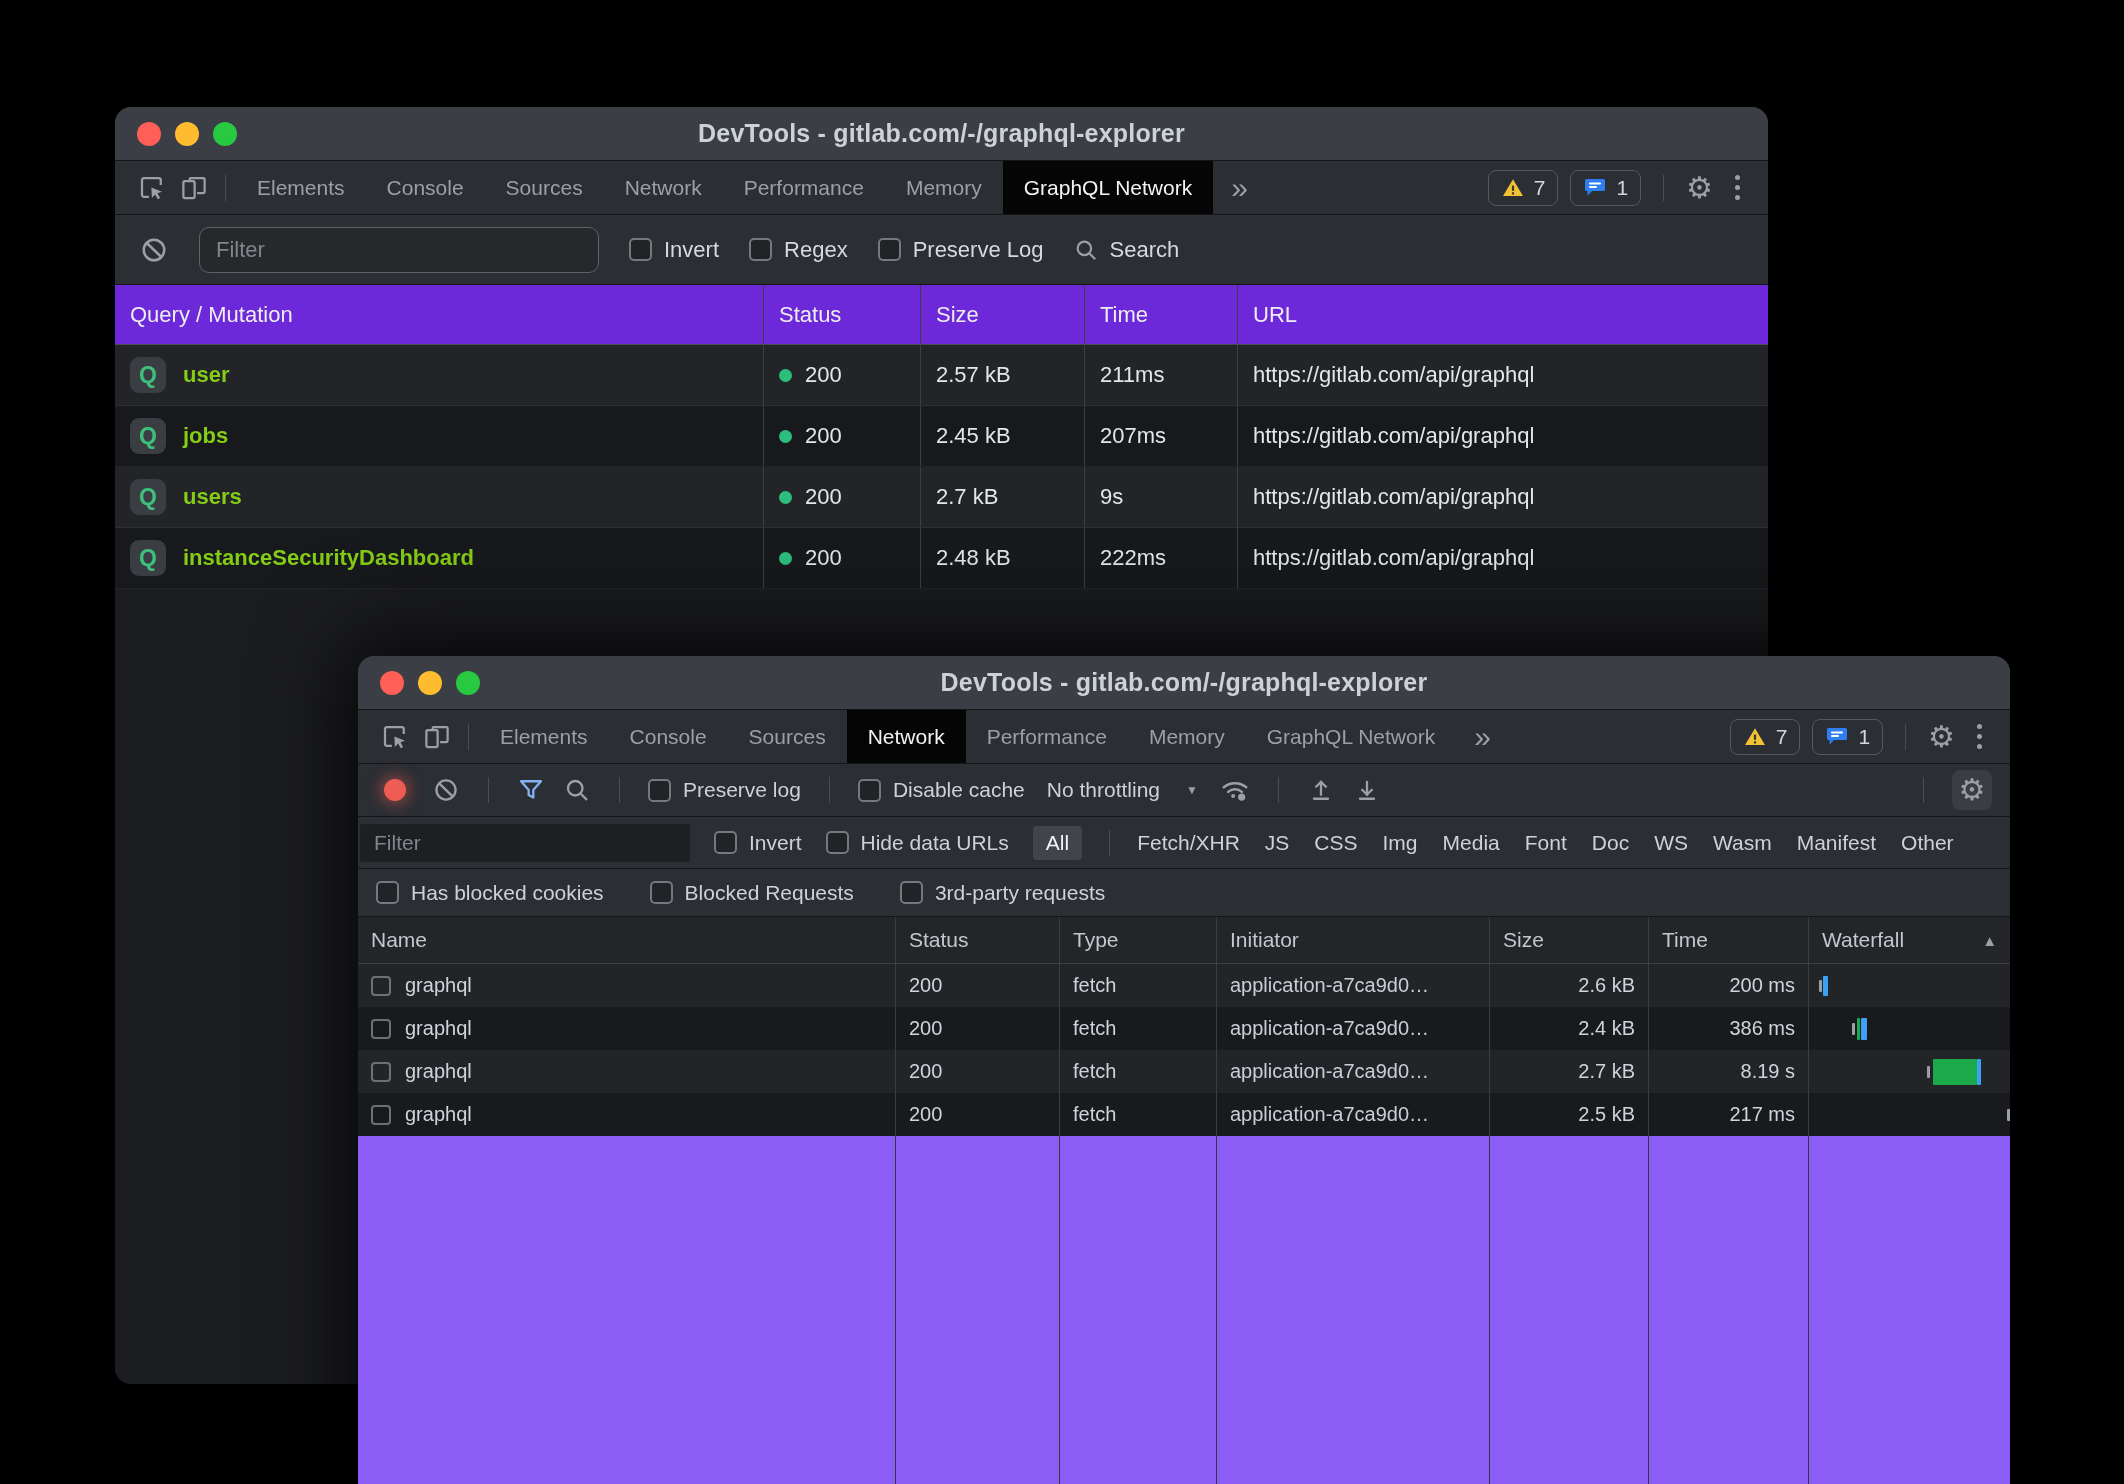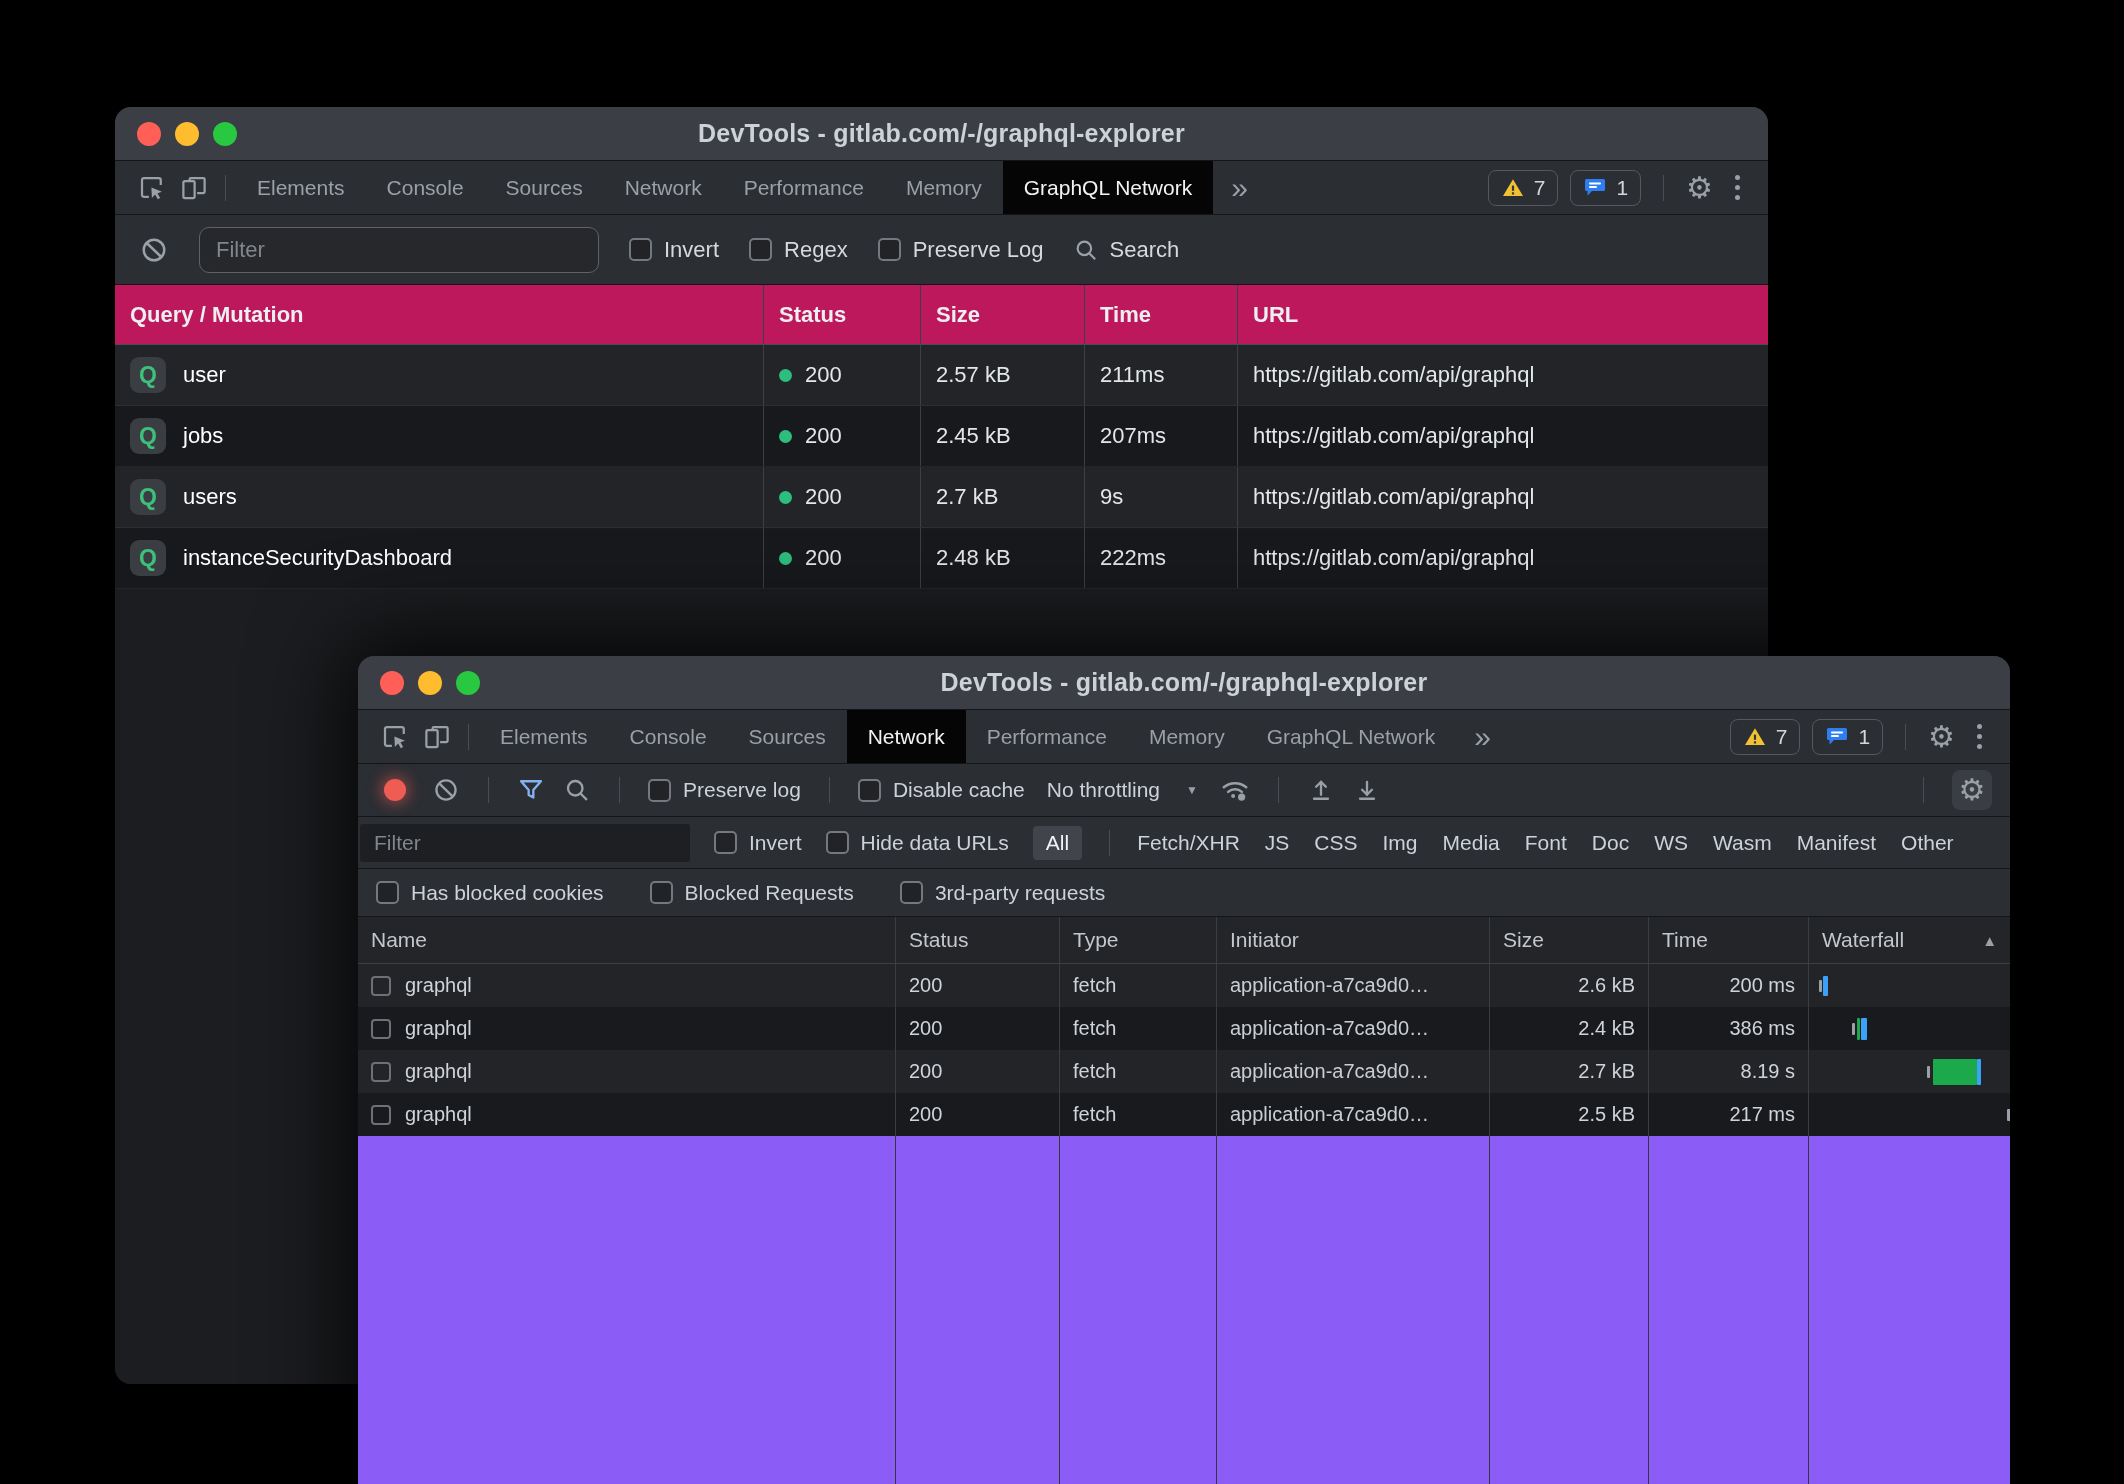--- a/index.html
+++ b/index.html
@@ -33,27 +33,27 @@
   .cbx{width:23px;height:23px;border:2px solid #74787f;border-radius:5px;background:#212327;flex:0 0 auto}
 
   
   .gqlbar{height:70px;background:#2b2e33;display:flex;align-items:center;gap:30px;padding:0 24px;border-bottom:1px solid #141517;font-size:22px;color:#d6dade;flex:0 0 auto}
   .gql-input{width:400px;height:46px;background:#26282c;border:1px solid #5f6368;border-radius:10px;color:#e8eaed;font-size:22px;padding:0 16px;outline:none;font-family:inherit}
   ::placeholder{color:#80868b}
   .search{display:flex;align-items:center;gap:10px}
 
   .gqltable{display:flex;flex-direction:column;flex:1;min-height:0;background:#1c1d20}
   .grow,.ghead{display:grid;grid-template-columns:648px 157px 164px 153px 1fr}
-  .ghead{height:60px;background:#be185d;border-bottom:1px solid #4a4d52;font-weight:bold;font-size:22px;color:#eceef1;flex:0 0 auto}
+  .ghead{height:60px;background:#6d28d9;border-bottom:1px solid #4a4d52;font-weight:normal;font-size:22px;color:#eceef1;flex:0 0 auto}
   .cell{display:flex;align-items:center;padding:0 15px;overflow:hidden;white-space:nowrap}
   .cell+.cell{border-left:1px solid #3c3f44}
   .grow{height:61px;font-size:22px;color:#e4e7ea;background:#222428;border-bottom:1px solid rgba(255,255,255,.05);flex:0 0 auto}
   .grow.dark{background:#18191c}
   .qbadge{width:36px;height:36px;border-radius:9px;background:#3a3e43;color:#3ec07c;font-weight:bold;font-size:23px;display:flex;align-items:center;justify-content:center;margin-right:17px;flex:0 0 auto}
-  .qname{font-weight:normal;color:#ffffff}
+  .qname{font-weight:bold;color:#84cc16}
   .dot{width:13px;height:13px;border-radius:50%;background:#2dbd7d;margin-right:13px;flex:0 0 auto}
   .gfiller{flex:1;background:#1c1d20}
 
   
   .nettoolbar{height:53px;background:#2b2e33;display:flex;align-items:center;padding:0 18px;gap:18px;border-bottom:1px solid #141517;font-size:21px;color:#cdd2d8;flex:0 0 auto}
   .record{width:22px;height:22px;border-radius:50%;background:#ee5c54;box-shadow:0 0 14px 4px rgba(238,92,84,.45);margin:0 8px;flex:0 0 auto}
   .throttle{display:flex;align-items:center;gap:26px;padding:0 4px}
   .caret{font-size:12px;color:#9aa0a6}
   .netfilterbar{height:52px;background:#2b2e33;display:flex;align-items:center;gap:24px;padding:0 18px 0 2px;border-bottom:1px solid #141517;font-size:21px;color:#cdd2d8;flex:0 0 auto}
   .net-input{width:330px;height:38px;background:#1d1f23;border:none;border-radius:3px;color:#e8eaed;font-size:21px;padding:0 14px;outline:none;font-family:inherit}

